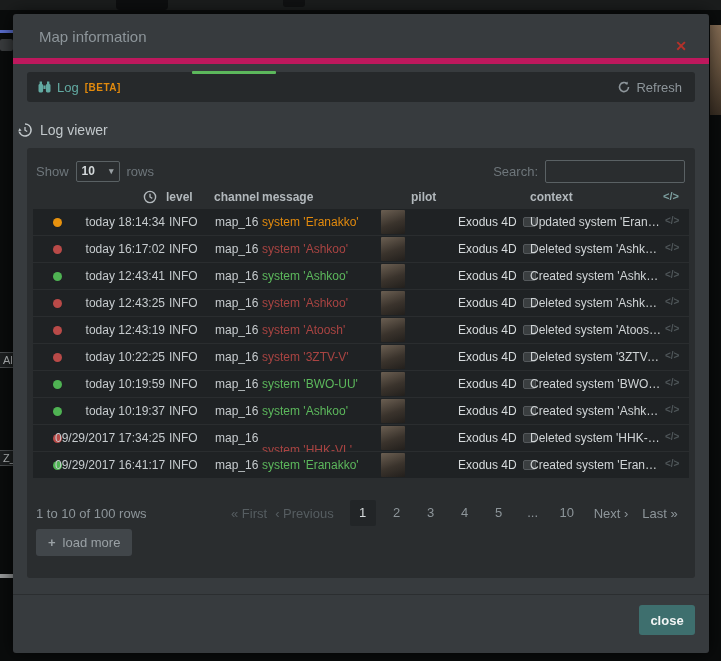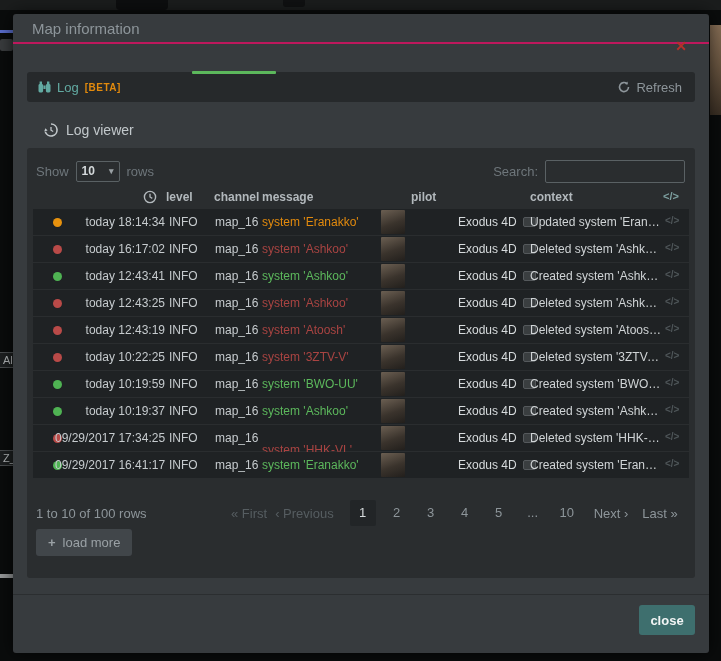--- a/index.html
+++ b/index.html
@@ -17,42 +17,42 @@
   .bg-blueline { position:absolute; left:0; top:30px; width:14px; height:3px; background:#5b6fd0; }
   .bg-grayshape { position:absolute; left:0; top:39px; width:13px; height:12px; background:#3a3d3f; border-radius:2px; }
   .bg-frag { position:absolute; left:0; font-size:11px; color:#b8bcbe; background:#1d2021; padding:1px 3px; border:1px solid #4a4e50; border-left:none; }
   .bg-sliver { position:absolute; left:0; top:574px; width:14px; height:4px; background:#c9cccd; opacity:.75; }
   .bg-portrait { position:absolute; right:0; top:25px; width:11px; height:90px;
     background:linear-gradient(165deg,#8a7158 0%,#6b5742 45%,#3a2f24 100%); }
 
   
   .modal { position:absolute; left:13px; top:14px; width:696px; height:639px;
     background:#373b3e; border-radius:3px; box-shadow:0 0 18px rgba(0,0,0,.7); }
-  .modal-header { position:relative; height:30px; padding:0 19px; display:flex; align-items:center;
-    border-bottom:2px solid #be185d; }
+  .modal-header { position:relative; height:50px; padding:0 26px; display:flex; align-items:center;
+    border-bottom:6px solid #be185d; }
   .modal-title { font-size:15px; color:#8d959a; }
   .modal-close { position:absolute; right:22px; top:25px; color:#b5312a; font-size:14px; font-weight:bold; cursor:pointer; line-height:1; }
   .modal-footer { position:absolute; left:0; bottom:0; width:100%; height:59px;
     border-top:1px solid #2b2e30; }
   .btn-close { position:absolute; right:14px; top:10px; width:56px; height:30px;
     background:#3e6f6e; color:#f2f5f5; border:none; border-radius:3px; font-size:13px; font-weight:bold;
     font-family:"Liberation Sans", sans-serif; cursor:pointer; }
 
   
   .tabbar { position:absolute; left:14px; top:58px; width:668px; height:30px;
     background:#26292b; border-radius:3px; display:flex; align-items:center; }
   .tab-indicator { position:absolute; left:165px; top:-1px; width:84px; height:3px; background:#5cb85c; border-radius:1px; }
   .tab { display:flex; align-items:center; gap:6px; padding:0 11px; height:100%; font-size:13px; color:#9aa1a5; cursor:pointer; }
   .tab.active { color:#62aaa2; }
   .tab .badge { color:#e28a0d; font-size:10px; font-weight:bold; letter-spacing:.5px; }
   .tab-spacer { flex:1; }
   .refresh { display:flex; align-items:center; gap:6px; padding:0 13px; font-size:13px; color:#8d959a; cursor:pointer; }
 
   
-  .section-head { position:absolute; left:30px; top:108px; display:flex; align-items:center; gap:8px;
+  .section-head { position:absolute; left:4px; top:108px; display:flex; align-items:center; gap:8px;
     font-size:14px; color:#c2c8cb; }
 
   
   .panel { position:absolute; left:14px; top:134px; width:668px; height:430px;
     background:#2a2d2f; border-radius:3px; }
   .controls { position:absolute; left:9px; right:10px; top:11px; height:24px;
     display:flex; align-items:center; font-size:13px; color:#6e767b; }
   .show-select { margin:0 7px; width:44px; height:21px; background:transparent; color:#d4d9db;
     border:1px solid #5a6164; border-radius:2px; font-size:12px; font-weight:bold;
     display:inline-flex; align-items:center; justify-content:space-between; padding:0 5px; cursor:pointer; }

